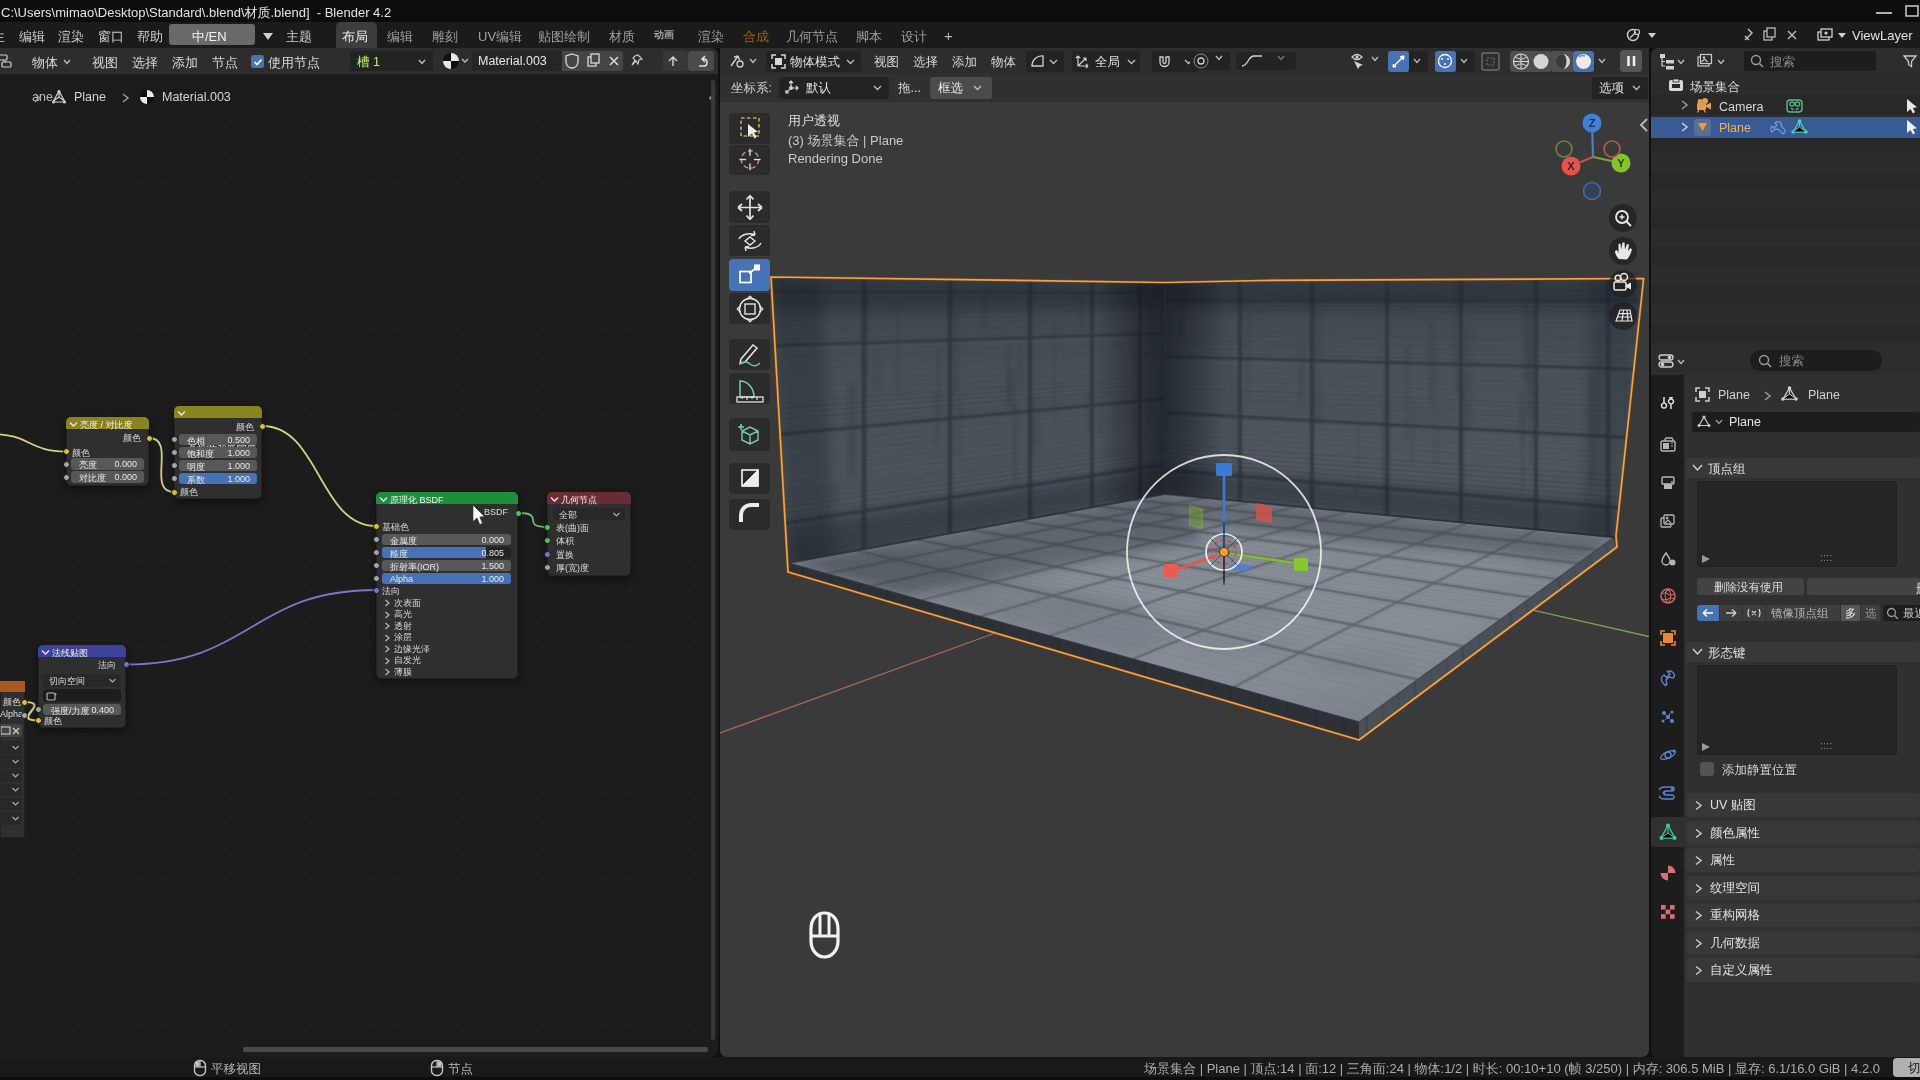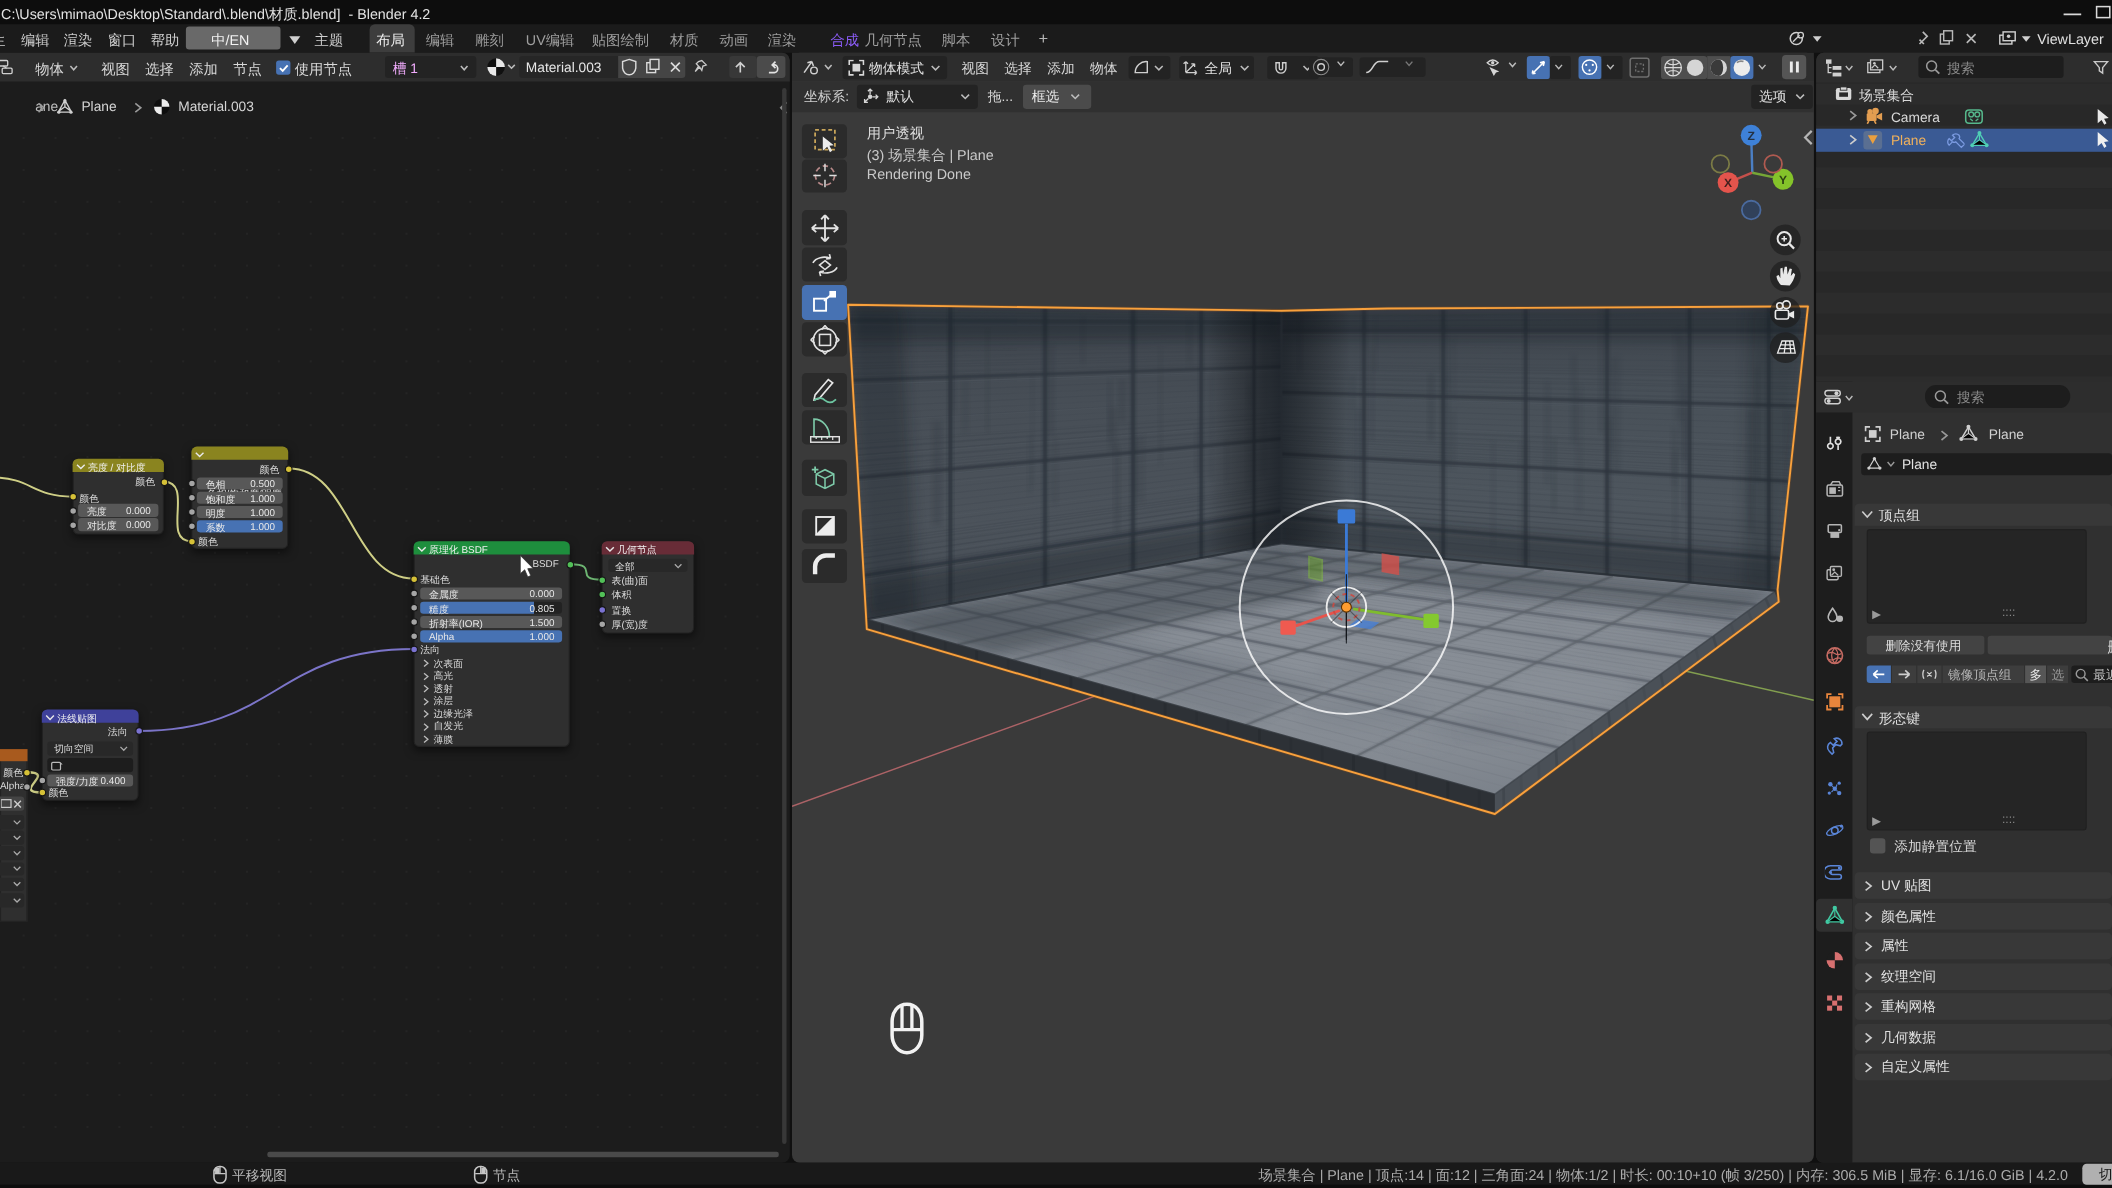--- a/index.html
+++ b/index.html
@@ -25,23 +25,23 @@
     <polygon points="1,1 11,1 6,8" fill="#d0d0d0"></polygon>
   </svg>
 <div class="tx" style="left:286px;top:28px;font-size:13px;color:#cfcfcf;font-weight:normal;">主题</div>
 <div class="abs" style="left:336px;top:22px;width:41px;height:26px;background:#3d3d3d;border-radius:5px 5px 0 0"></div>
 <div class="tx" style="left:342.0px;top:28px;font-size:13px;color:#ededed;font-weight:normal;">布局</div>
 <div class="tx" style="left:387.0px;top:28px;font-size:13px;color:#9f9f9f;font-weight:normal;">编辑</div>
 <div class="tx" style="left:432.0px;top:28px;font-size:13px;color:#9f9f9f;font-weight:normal;">雕刻</div>
 <div class="tx" style="left:478.0px;top:28px;font-size:13px;color:#9f9f9f;font-weight:normal;">UV编辑</div>
 <div class="tx" style="left:538.0px;top:28px;font-size:13px;color:#9f9f9f;font-weight:normal;">贴图绘制</div>
 <div class="tx" style="left:609.0px;top:28px;font-size:13px;color:#9f9f9f;font-weight:normal;">材质</div>
-<div class="tx" style="left:654.0px;top:28px;font-size:13px;color:#9f9f9f;font-weight:normal;">动画</div>
+<div class="tx" style="left:654.0px;top:28px;font-size:10px;color:#9f9f9f;font-weight:bold;">动画</div>
 <div class="tx" style="left:698.0px;top:28px;font-size:13px;color:#9f9f9f;font-weight:normal;">渲染</div>
-<div class="tx" style="left:743.0px;top:28px;font-size:13px;color:#8b5cf6;font-weight:normal;margin-left:12px;">合成</div>
+<div class="tx" style="left:743.0px;top:28px;font-size:13px;color:#a16207;font-weight:normal;">合成</div>
 <div class="tx" style="left:786.0px;top:28px;font-size:13px;color:#9f9f9f;font-weight:normal;">几何节点</div>
 <div class="tx" style="left:856.0px;top:28px;font-size:13px;color:#9f9f9f;font-weight:normal;">脚本</div>
 <div class="tx" style="left:901.0px;top:28px;font-size:13px;color:#9f9f9f;font-weight:normal;">设计</div>
 <div class="tx" style="left:944px;top:27px;font-size:15px;color:#b5b5b5;font-weight:normal;">+</div>
 <svg class="abs" style="left:1624px;top:26px" width="36" height="18">
     <circle cx="9" cy="9" r="5.5" fill="none" stroke="#cfcfcf" stroke-width="1.4"></circle>
     <circle cx="13" cy="6" r="2.5" fill="#1b1b1b" stroke="#cfcfcf" stroke-width="1.2"></circle>
     <path d="M6 12 l6 -6" stroke="#cfcfcf" stroke-width="1.2"></path>
     <polygon points="24,7 32,7 28,12" fill="#cfcfcf"></polygon>
   </svg>
@@ -74,21 +74,21 @@
 <div class="tx" style="left:92px;top:54px;font-size:13px;color:#d8d8d8;font-weight:normal;">视图</div>
 <div class="tx" style="left:132px;top:54px;font-size:13px;color:#d8d8d8;font-weight:normal;">选择</div>
 <div class="tx" style="left:172px;top:54px;font-size:13px;color:#d8d8d8;font-weight:normal;">添加</div>
 <div class="tx" style="left:212px;top:54px;font-size:13px;color:#d8d8d8;font-weight:normal;">节点</div>
 <div class="abs" style="left:251px;top:55px;width:13px;height:13px;background:#4772b3;border-radius:2.5px"></div>
 <svg class="abs" style="left:252px;top:56px" width="12" height="12">
     <polyline points="2.5,6 5,8.5 9.5,3.5" fill="none" stroke="#fff" stroke-width="1.7"></polyline>
   </svg>
 <div class="tx" style="left:268px;top:54px;font-size:13px;color:#d8d8d8;font-weight:normal;">使用节点</div>
 <div class="abs" style="left:350px;top:51px;width:83px;height:20px;background:#232323;border-radius:3px"></div>
-<div class="tx" style="left:357px;top:54px;font-size:12.5px;color:#f0abfc;font-weight:normal;">槽 1</div>
+<div class="tx" style="left:357px;top:54px;font-size:12.5px;color:#bef264;font-weight:normal;">槽 1</div>
 <svg class="abs" style="left:417px;top:58px" width="12" height="8">
     <polyline points="2,2 5,5.5 8,2" fill="none" stroke="#bbb" stroke-width="1.4"></polyline>
   </svg>
 <svg class="abs" style="left:441px;top:51px" width="30" height="20">
     <circle cx="10" cy="10" r="8" fill="#101010"></circle>
     <path d="M10 2 a8 8 0 0 1 8 8 l-8 0 Z" fill="#e8e8e8"></path>
     <path d="M10 18 a8 8 0 0 1 -8 -8 l8 0 Z" fill="#e8e8e8"></path>
     <polyline points="21,8 24,11 27,8" fill="none" stroke="#bbb" stroke-width="1.4"></polyline>
   </svg>
 <div class="abs" style="left:472px;top:51px;width:90px;height:20px;background:#262626;border-radius:3px 0 0 3px"></div>

